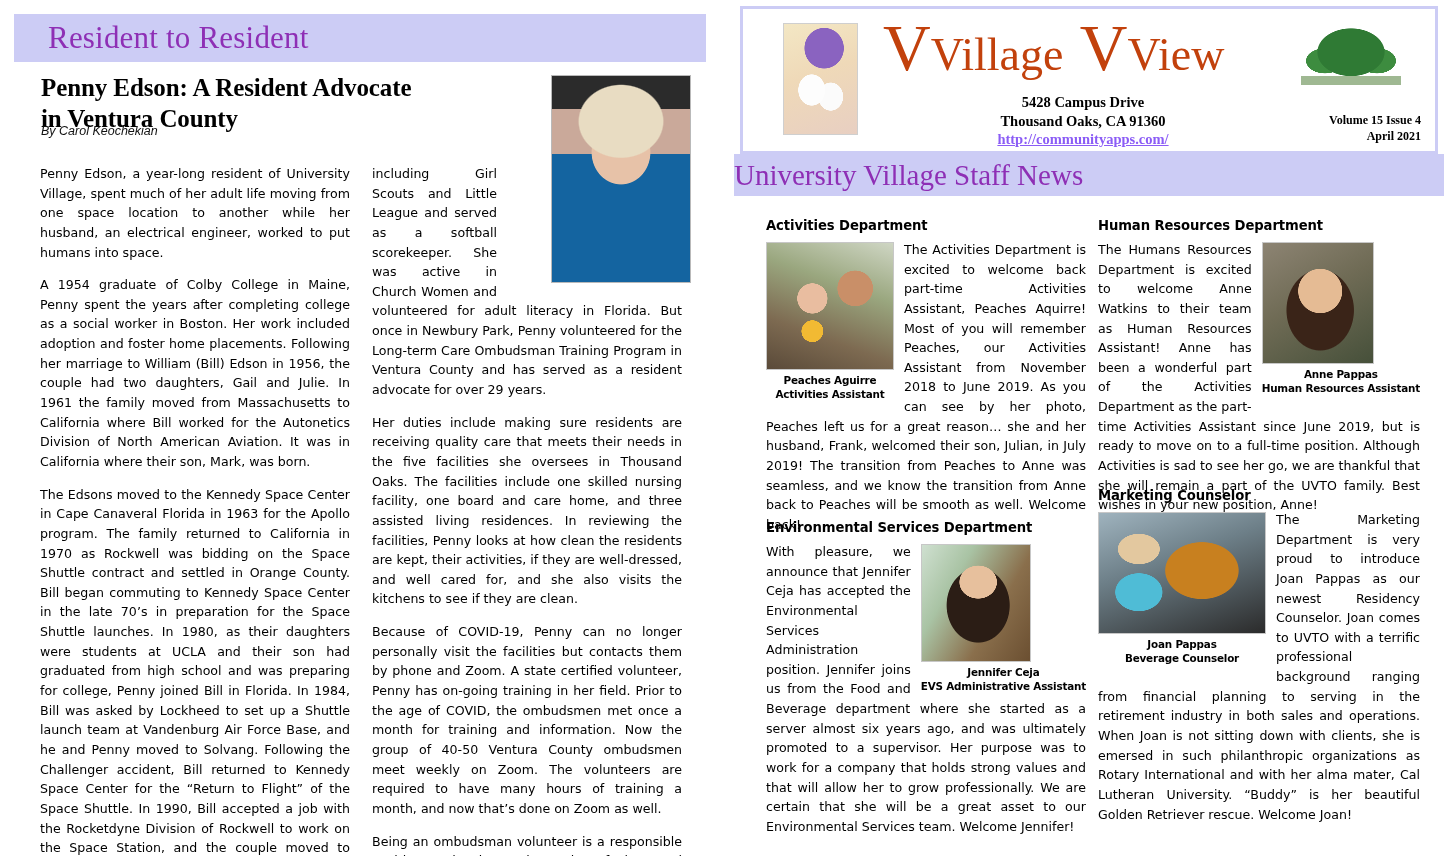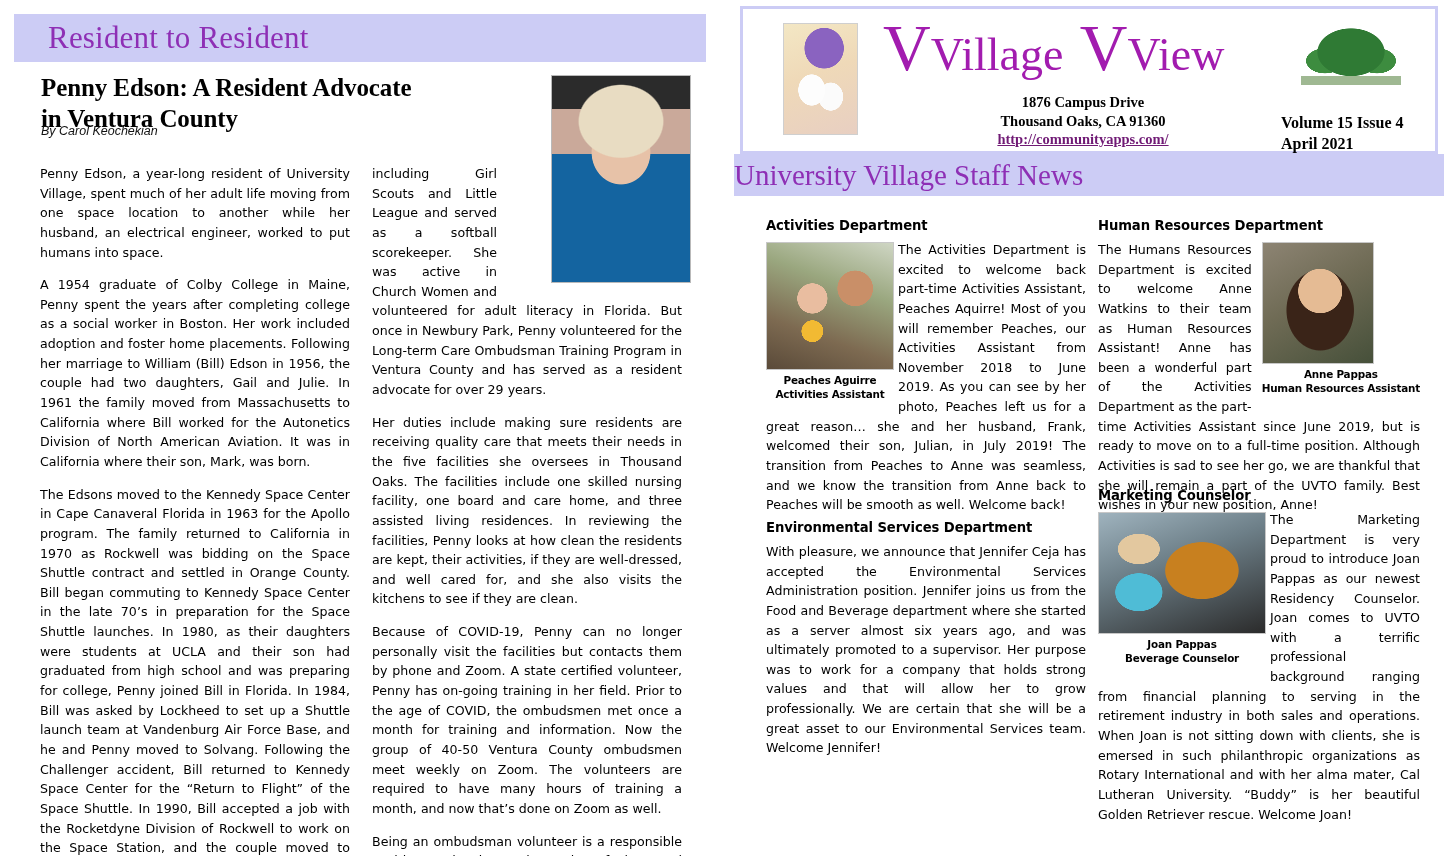--- a/index.html
+++ b/index.html
@@ -58,35 +58,35 @@
   .masthead{
     position:absolute;left:18px;top:6px;width:698px;height:148px;
     border:3px solid #ccccf5;background:#fff;box-sizing:border-box;
   }
   .mast-img{
     position:absolute;left:40px;top:14px;width:75px;height:112px;
     border:1px solid #cfcfcf;box-sizing:border-box;overflow:hidden;background:#efe3c8;
   }
   .mast-title{
     position:absolute;left:140px;top:6px;width:410px;height:72px;
-    font-family:"Liberation Serif", serif;color:#a21caf;
+    font-family:"Liberation Serif", serif;color:#c2410c;
   }
   .mast-addr{
     position:absolute;left:130px;top:84px;width:420px;
     text-align:center;font-family:"Liberation Serif", serif;font-weight:bold;
     font-size:14.5px;line-height:1.28;color:#000;
   }
-  .mast-addr a{color:#701a75;text-decoration:underline;}
+  .mast-addr a{color:#8b5cf6;text-decoration:underline;}
   .mast-tree{
     position:absolute;left:558px;top:14px;width:100px;height:86px;
     background:#fff;overflow:hidden;
   }
   .mast-vol{
-    position:absolute;left:538px;top:104px;width:140px;text-align:left;
-    font-family:"Liberation Serif", serif;font-weight:bold;font-size:16px;
+    position:absolute;left:538px;top:104px;width:140px;text-align:right;
+    font-family:"Liberation Serif", serif;font-weight:bold;font-size:12px;
     line-height:1.3;color:#000;
   }
 
   .band-right{
     position:absolute;left:12px;top:154px;width:710px;height:42px;
     font-size:29px;box-sizing:border-box;
   }
 
   .dept{position:absolute;color:#000;}
   .dept h3{
@@ -100,21 +100,21 @@
   }
   .dept .body p{margin:0;}
 
   .figure{overflow:hidden;}
   .figure .ph{border:1px solid #c7c7c7;box-sizing:border-box;overflow:hidden;}
   .figure .cap{
     text-align:center;font-size:10.4px;line-height:1.34;margin-top:4px;
     font-family:"DejaVu Sans", sans-serif;font-weight:bold;color:#000;
     letter-spacing:-.2px;
   }
-  .fig-left{float:left;margin:2px 4px 2px 0;}
+  .fig-left{float:left;margin:2px 10px 2px 0;}
   .fig-right{float:right;margin:2px 0 2px 10px;}
 
   
   #dept-activities{left:44px;top:218px;width:320px;}
   #dept-hr{left:376px;top:218px;width:322px;}
   #dept-evs{left:44px;top:520px;width:320px;}
   #dept-marketing{left:376px;top:488px;width:322px;}
 
   
   .art-penny{width:100%;height:100%;
@@ -213,21 +213,21 @@
         <div class="art-flowers"></div>
       </div>
 
       <div class="mast-title">
         <span class="vv">
           <span class="big">V</span><span class="sm">Village</span><span class="big">&nbsp;V</span><span class="sm">View</span>
         </span>
       </div>
 
       <div class="mast-addr">
-        <div>1876 Campus Drive</div>
+        <div>5428 Campus Drive</div>
         <div>Thousand Oaks, CA 91360</div>
         <a href="#">http://communityapps.com/</a>
       </div>
 
       <div class="mast-tree">
         <div class="art-tree"></div>
       </div>
 
       <div class="mast-vol">
         <div>Volume 15 Issue 4</div>
@@ -265,20 +265,29 @@
             <div>Human Resources Assistant</div>
           </div>
         </div>
         <p>The Humans Resources Department is excited to welcome Anne Watkins to their team as Human Resources Assistant! Anne has been a wonderful part of the Activities Department as the part-time Activities Assistant since June 2019, but is ready to move on to a full-time position. Although Activities is sad to see her go, we are thankful that she will remain a part of the UVTO family. Best wishes in your new position, Anne!</p>
       </div>
     </div>
 
     <div class="dept" id="dept-evs">
       <h3>Environmental Services Department</h3>
       <div class="body">
+        <div class="figure fig-right">
+          <div class="ph" style="width:110px;height:118px;">
+            <div class="art-jennifer"></div>
+          </div>
+          <div class="cap">
+            <div>Jennifer Ceja</div>
+            <div>EVS Administrative Assistant</div>
+          </div>
+        </div>
         <p>With pleasure, we announce that Jennifer Ceja has accepted the Environmental Services Administration position. Jennifer joins us from the Food and Beverage department where she started as a server almost six years ago, and was ultimately promoted to a supervisor. Her purpose was to work for a company that holds strong values and that will allow her to grow professionally. We are certain that she will be a great asset to our Environmental Services team. Welcome Jennifer!</p>
       </div>
     </div>
 
     <div class="dept" id="dept-marketing">
       <h3>Marketing Counselor</h3>
       <div class="body">
         <div class="figure fig-left">
           <div class="ph" style="width:168px;height:122px;">
             <div class="art-joan"></div>

